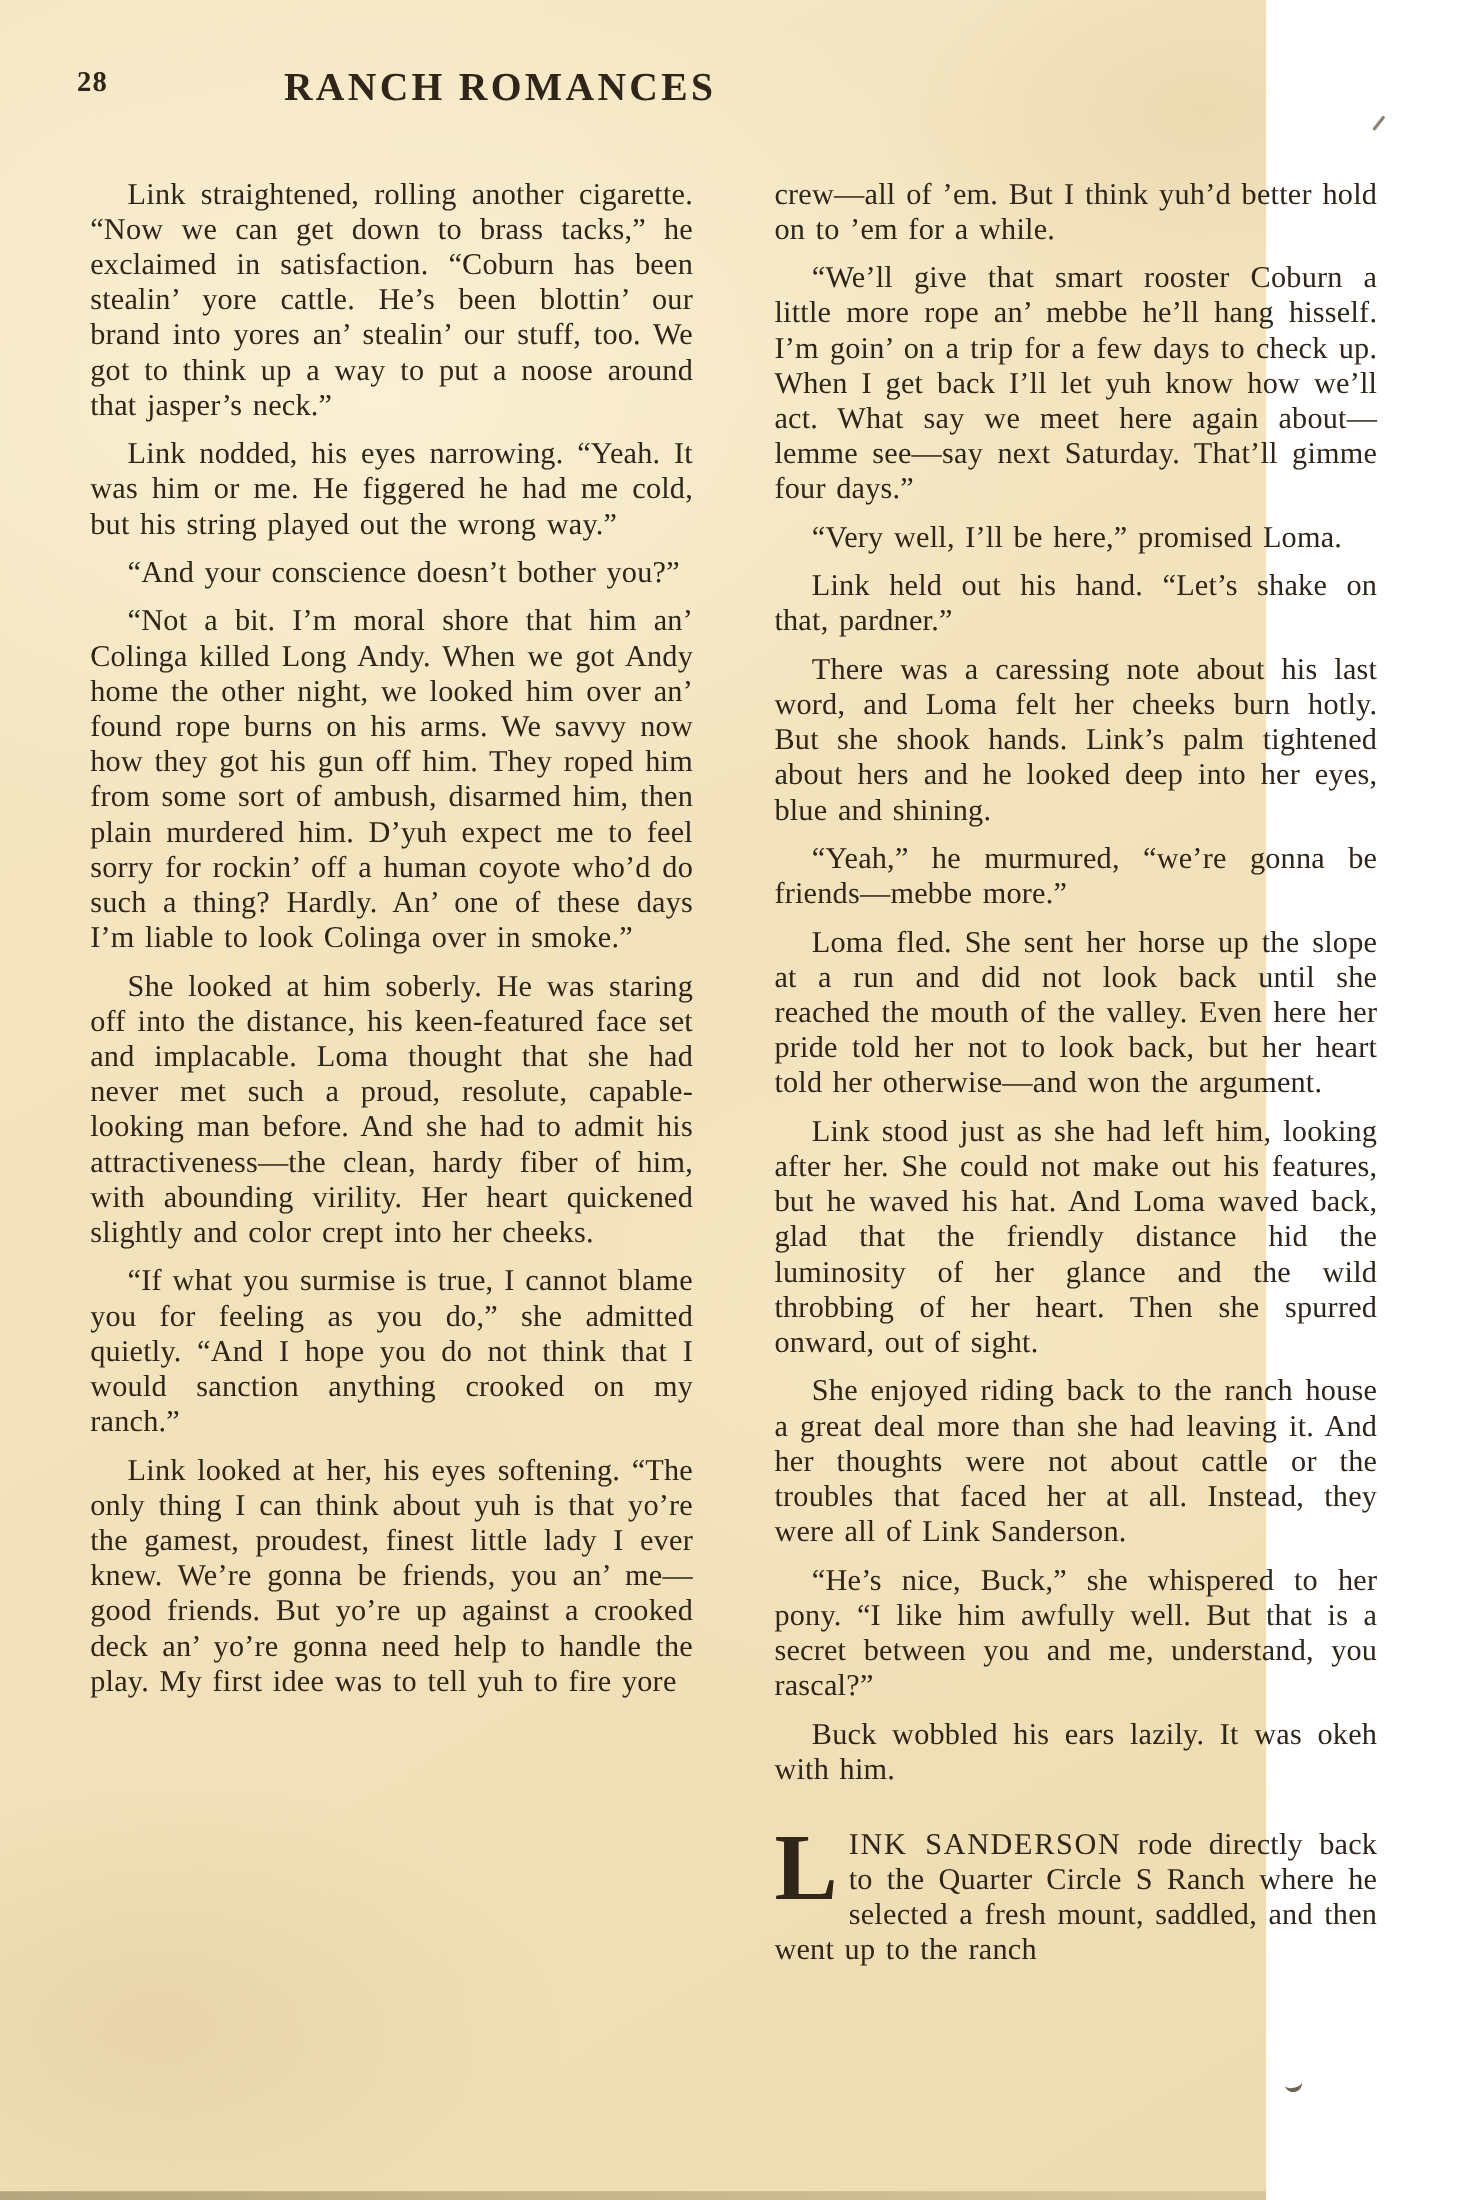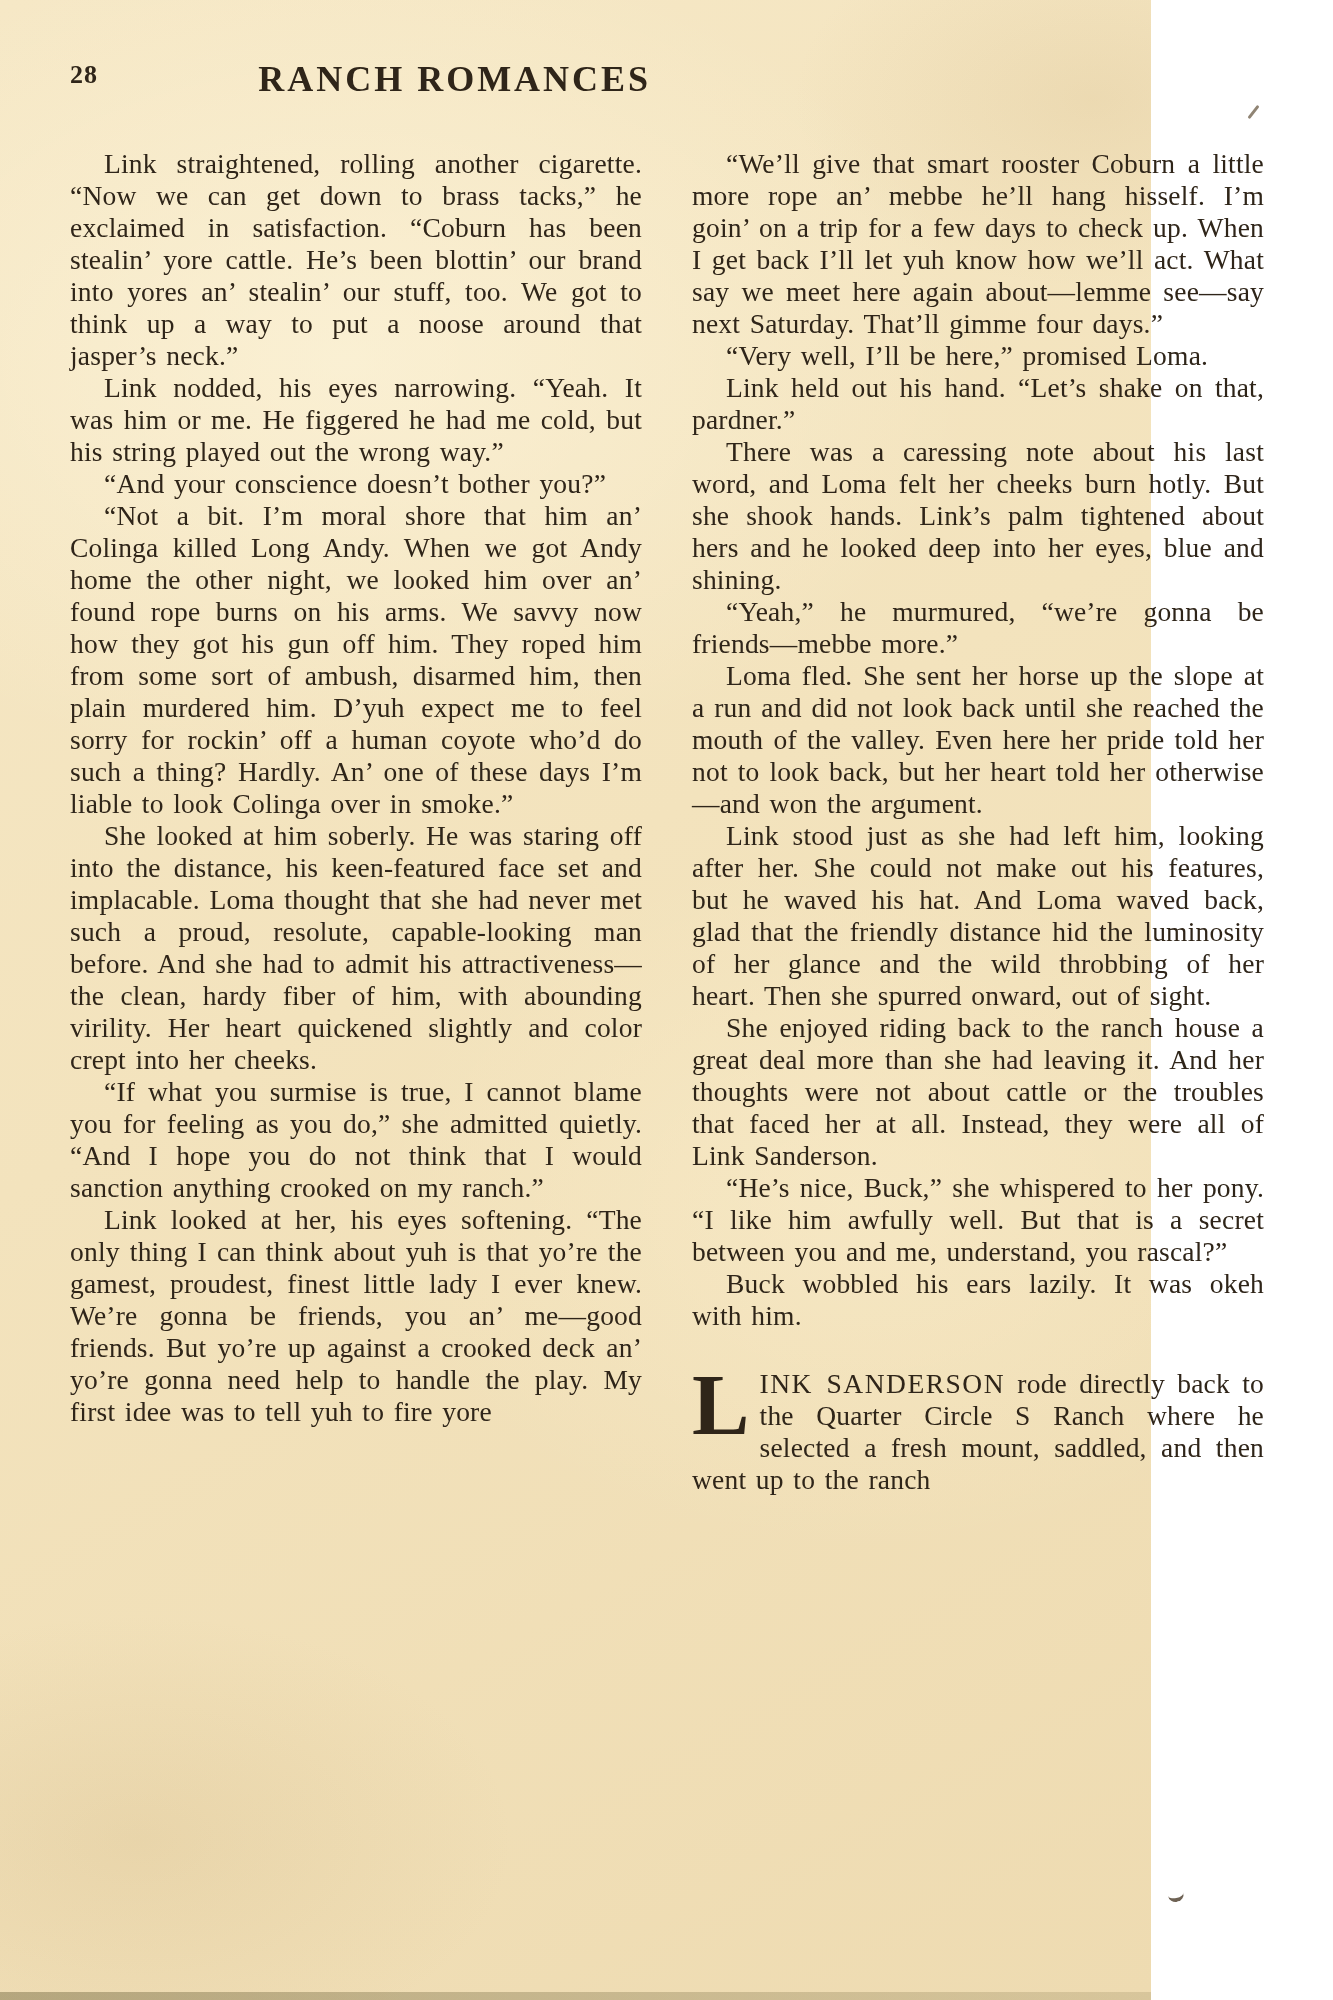--- a/index.html
+++ b/index.html
@@ -30,21 +30,21 @@
     position:absolute;left:39.5%;top:58px;transform:translateX(-50%);
     font-size:36px;font-weight:700;color:#2f2519;letter-spacing:3px;
     white-space:nowrap;
   }
   .columns{
     position:absolute;top:148px;left:70px;width:1194px;
     display:flex;gap:50px;
   }
   .col{width:572px;color:#2f2519;}
   .p{
-    margin:0;
+    margin:12px;
     font-size:27.5px;line-height:32px;
     text-align:justify;text-indent:34px;
     word-spacing:2.5px;letter-spacing:0.2px;
   }
   .p.noindent{text-indent:0;}
   .p.opening{margin-top:36px;text-indent:0;}
   .dropcap{
     float:left;
     font-size:86px;line-height:66px;height:62px;
     padding:4px 10px 0 0;
@@ -76,20 +76,21 @@
       <p class="p">Link straightened, rolling another cigarette. “Now we can get down to brass tacks,” he exclaimed in satisfaction. “Coburn has been stealin’ yore cattle. He’s been blottin’ our brand into yores an’ stealin’ our stuff, too. We got to think up a way to put a noose around that jasper’s neck.”</p>
       <p class="p">Link nodded, his eyes narrowing. “Yeah. It was him or me. He figgered he had me cold, but his string played out the wrong way.”</p>
       <p class="p">“And your conscience doesn’t bother you?”</p>
       <p class="p">“Not a bit. I’m moral shore that him an’ Colinga killed Long Andy. When we got Andy home the other night, we looked him over an’ found rope burns on his arms. We savvy now how they got his gun off him. They roped him from some sort of ambush, disarmed him, then plain murdered him. D’yuh expect me to feel sorry for rockin’ off a human coyote who’d do such a thing? Hardly. An’ one of these days I’m liable to look Colinga over in smoke.”</p>
       <p class="p">She looked at him soberly. He was staring off into the distance, his keen-featured face set and implacable. Loma thought that she had never met such a proud, resolute, capable-looking man before. And she had to admit his attractiveness—the clean, hardy fiber of him, with abounding virility. Her heart quickened slightly and color crept into her cheeks.</p>
       <p class="p">“If what you surmise is true, I cannot blame you for feeling as you do,” she admitted quietly. “And I hope you do not think that I would sanction anything crooked on my ranch.”</p>
       <p class="p">Link looked at her, his eyes softening. “The only thing I can think about yuh is that yo’re the gamest, proudest, finest little lady I ever knew. We’re gonna be friends, you an’ me—good friends. But yo’re up against a crooked deck an’ yo’re gonna need help to handle the play. My first idee was to tell yuh to fire yore</p>
     </div>
 
     <div class="col">
+      <p class="p noindent">crew—all of ’em. But I think yuh’d better hold on to ’em for a while.</p>
       <p class="p">“We’ll give that smart rooster Coburn a little more rope an’ mebbe he’ll hang hisself. I’m goin’ on a trip for a few days to check up. When I get back I’ll let yuh know how we’ll act. What say we meet here again about—lemme see—say next Saturday. That’ll gimme four days.”</p>
       <p class="p">“Very well, I’ll be here,” promised Loma.</p>
       <p class="p">Link held out his hand. “Let’s shake on that, pardner.”</p>
       <p class="p">There was a caressing note about his last word, and Loma felt her cheeks burn hotly. But she shook hands. Link’s palm tightened about hers and he looked deep into her eyes, blue and shining.</p>
       <p class="p">“Yeah,” he murmured, “we’re gonna be friends—mebbe more.”</p>
       <p class="p">Loma fled. She sent her horse up the slope at a run and did not look back until she reached the mouth of the valley. Even here her pride told her not to look back, but her heart told her otherwise—and won the argument.</p>
       <p class="p">Link stood just as she had left him, looking after her. She could not make out his features, but he waved his hat. And Loma waved back, glad that the friendly distance hid the luminosity of her glance and the wild throbbing of her heart. Then she spurred onward, out of sight.</p>
       <p class="p">She enjoyed riding back to the ranch house a great deal more than she had leaving it. And her thoughts were not about cattle or the troubles that faced her at all. Instead, they were all of Link Sanderson.</p>
       <p class="p">“He’s nice, Buck,” she whispered to her pony. “I like him awfully well. But that is a secret between you and me, understand, you rascal?”</p>
       <p class="p">Buck wobbled his ears lazily. It was okeh with him.</p>

